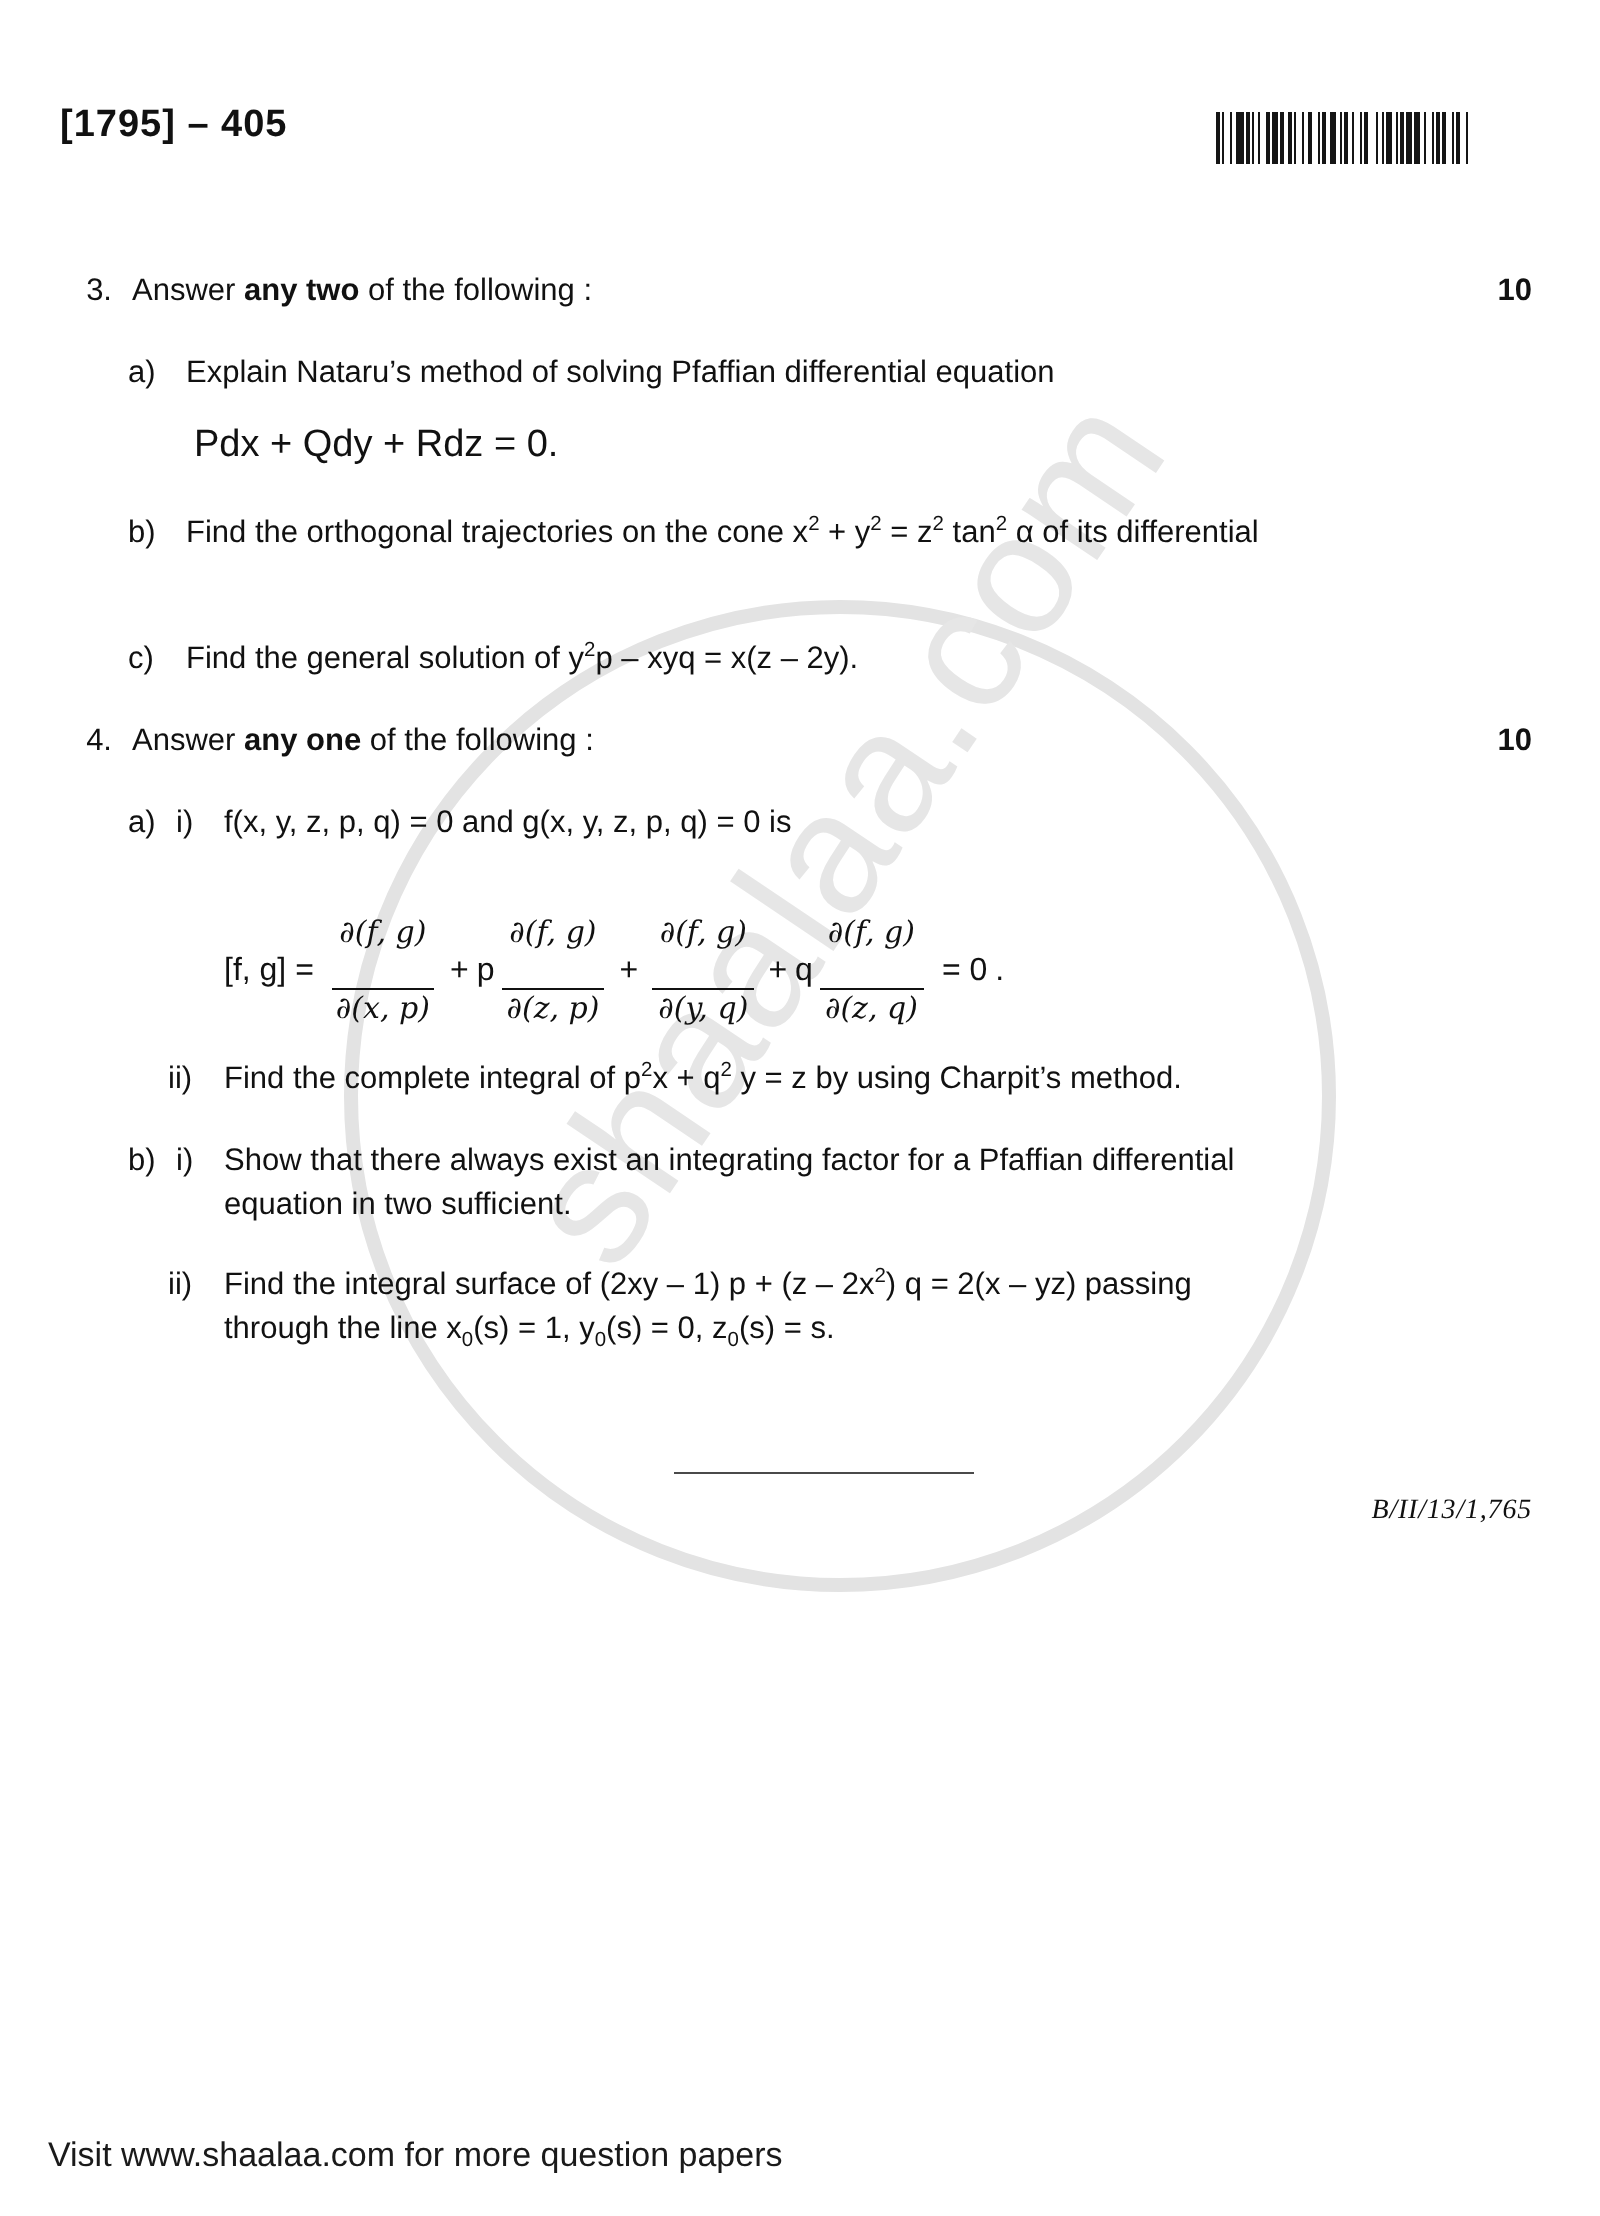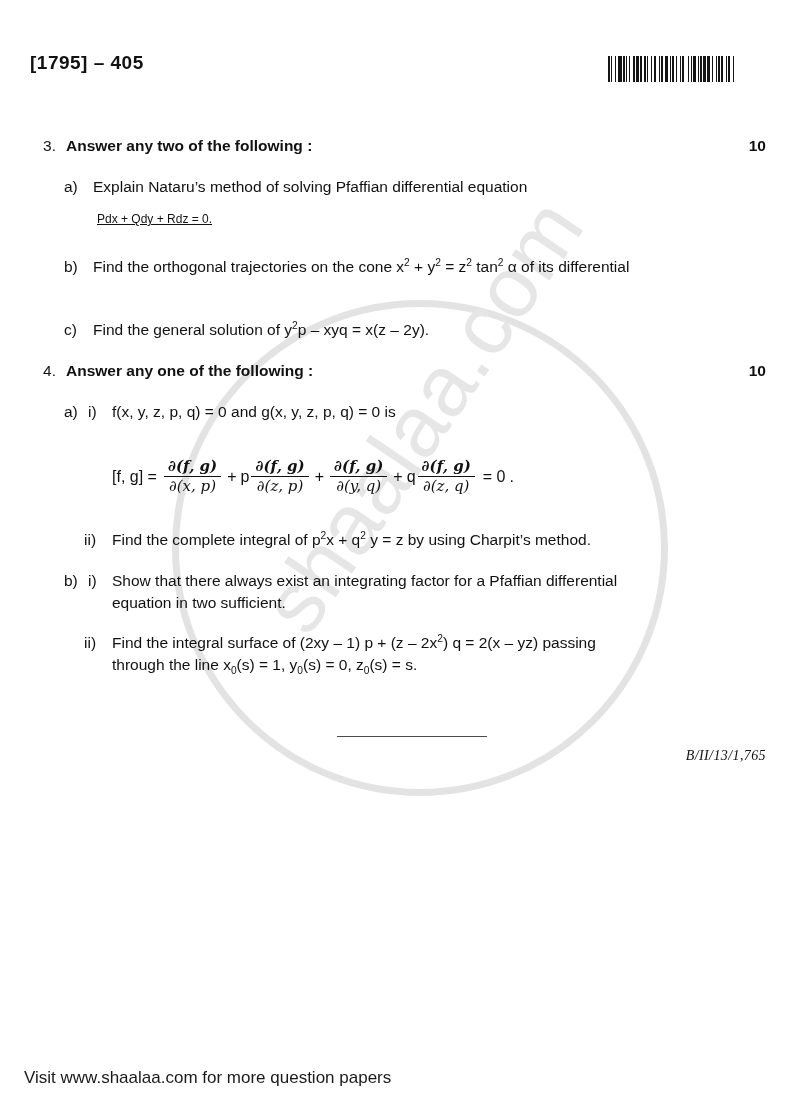--- a/index.html
+++ b/index.html
@@ -88,21 +88,20 @@
     left: 34px; top: 0;
     width: 22px;
     text-align: right;
     font-size: 15.5px;
   }
   .qtext {
     position: absolute;
     left: 66px; top: 0;
     font-size: 15.5px;
     white-space: nowrap;
-    font-weight: bold;
   }
   .marks {
     position: absolute;
     right: 34px; top: 0;
     font-size: 15.5px;
     font-weight: bold;
     text-align: right;
   }
 
   .sub {
@@ -116,22 +115,21 @@
     font-size: 15.5px;
     text-align: left;
   }
   .sub-body {
     position: absolute;
     top: 0;
     font-size: 15.5px;
   }
   .indent-eq {
     position: absolute;
-    font-size: 12px;
-    text-decoration: underline;
+    font-size: 19px;
   }
   .just { text-align: justify; text-align-last: left; }
 
   sub, sup {
     font-size: 66%;
     line-height: 0;
   }
   sup { vertical-align: super; }
   sub { vertical-align: sub; }
 
@@ -149,24 +147,23 @@
   .frac {
     display: inline-flex;
     flex-direction: column;
     align-items: center;
     justify-content: center;
     vertical-align: middle;
     margin: 0 2px;
     font-size: 15px;
   }
   .frac .num {
-    padding: 0 4px 1px 4px;
+    padding: 0 4px 19px 4px;
     border-bottom: 1.4px solid #111;
     line-height: 1.15;
-    font-weight: bold;
   }
   .frac .den {
     padding: 1px 4px 0 4px;
     line-height: 1.15;
   }
   .pd { font-family: "DejaVu Serif", serif; font-style: italic; }
 
   
   .rule {
     position: absolute;

